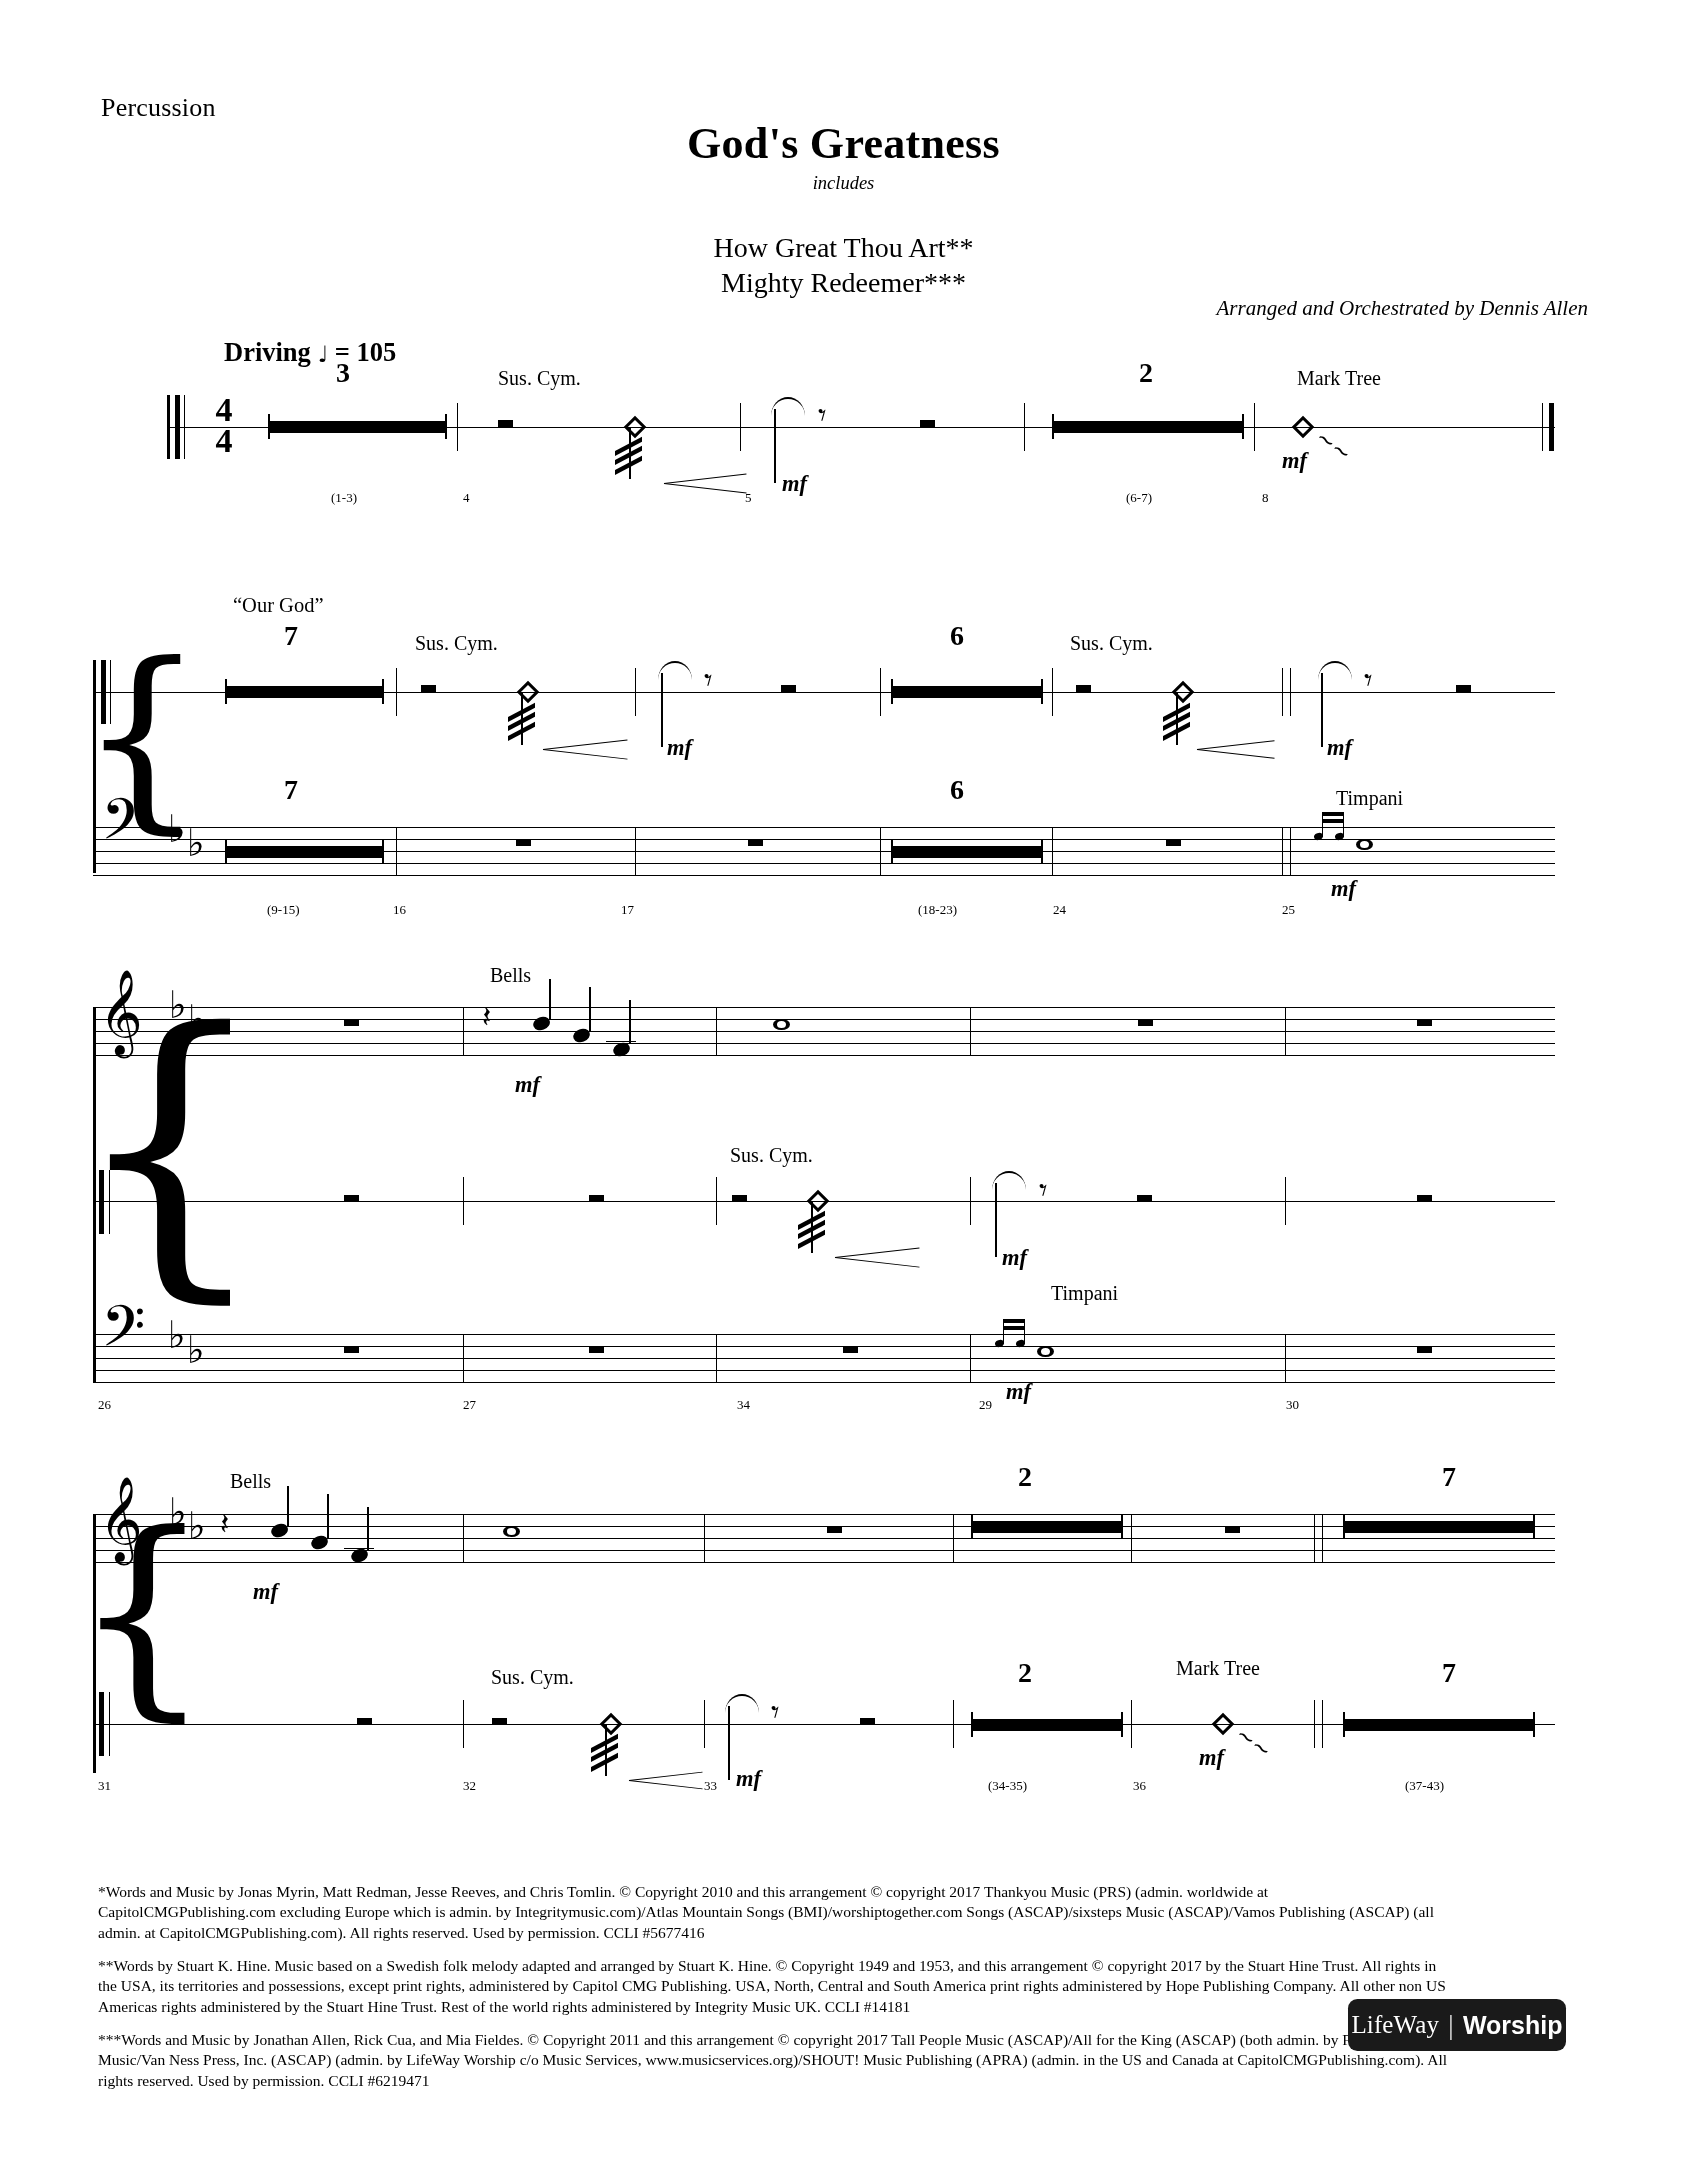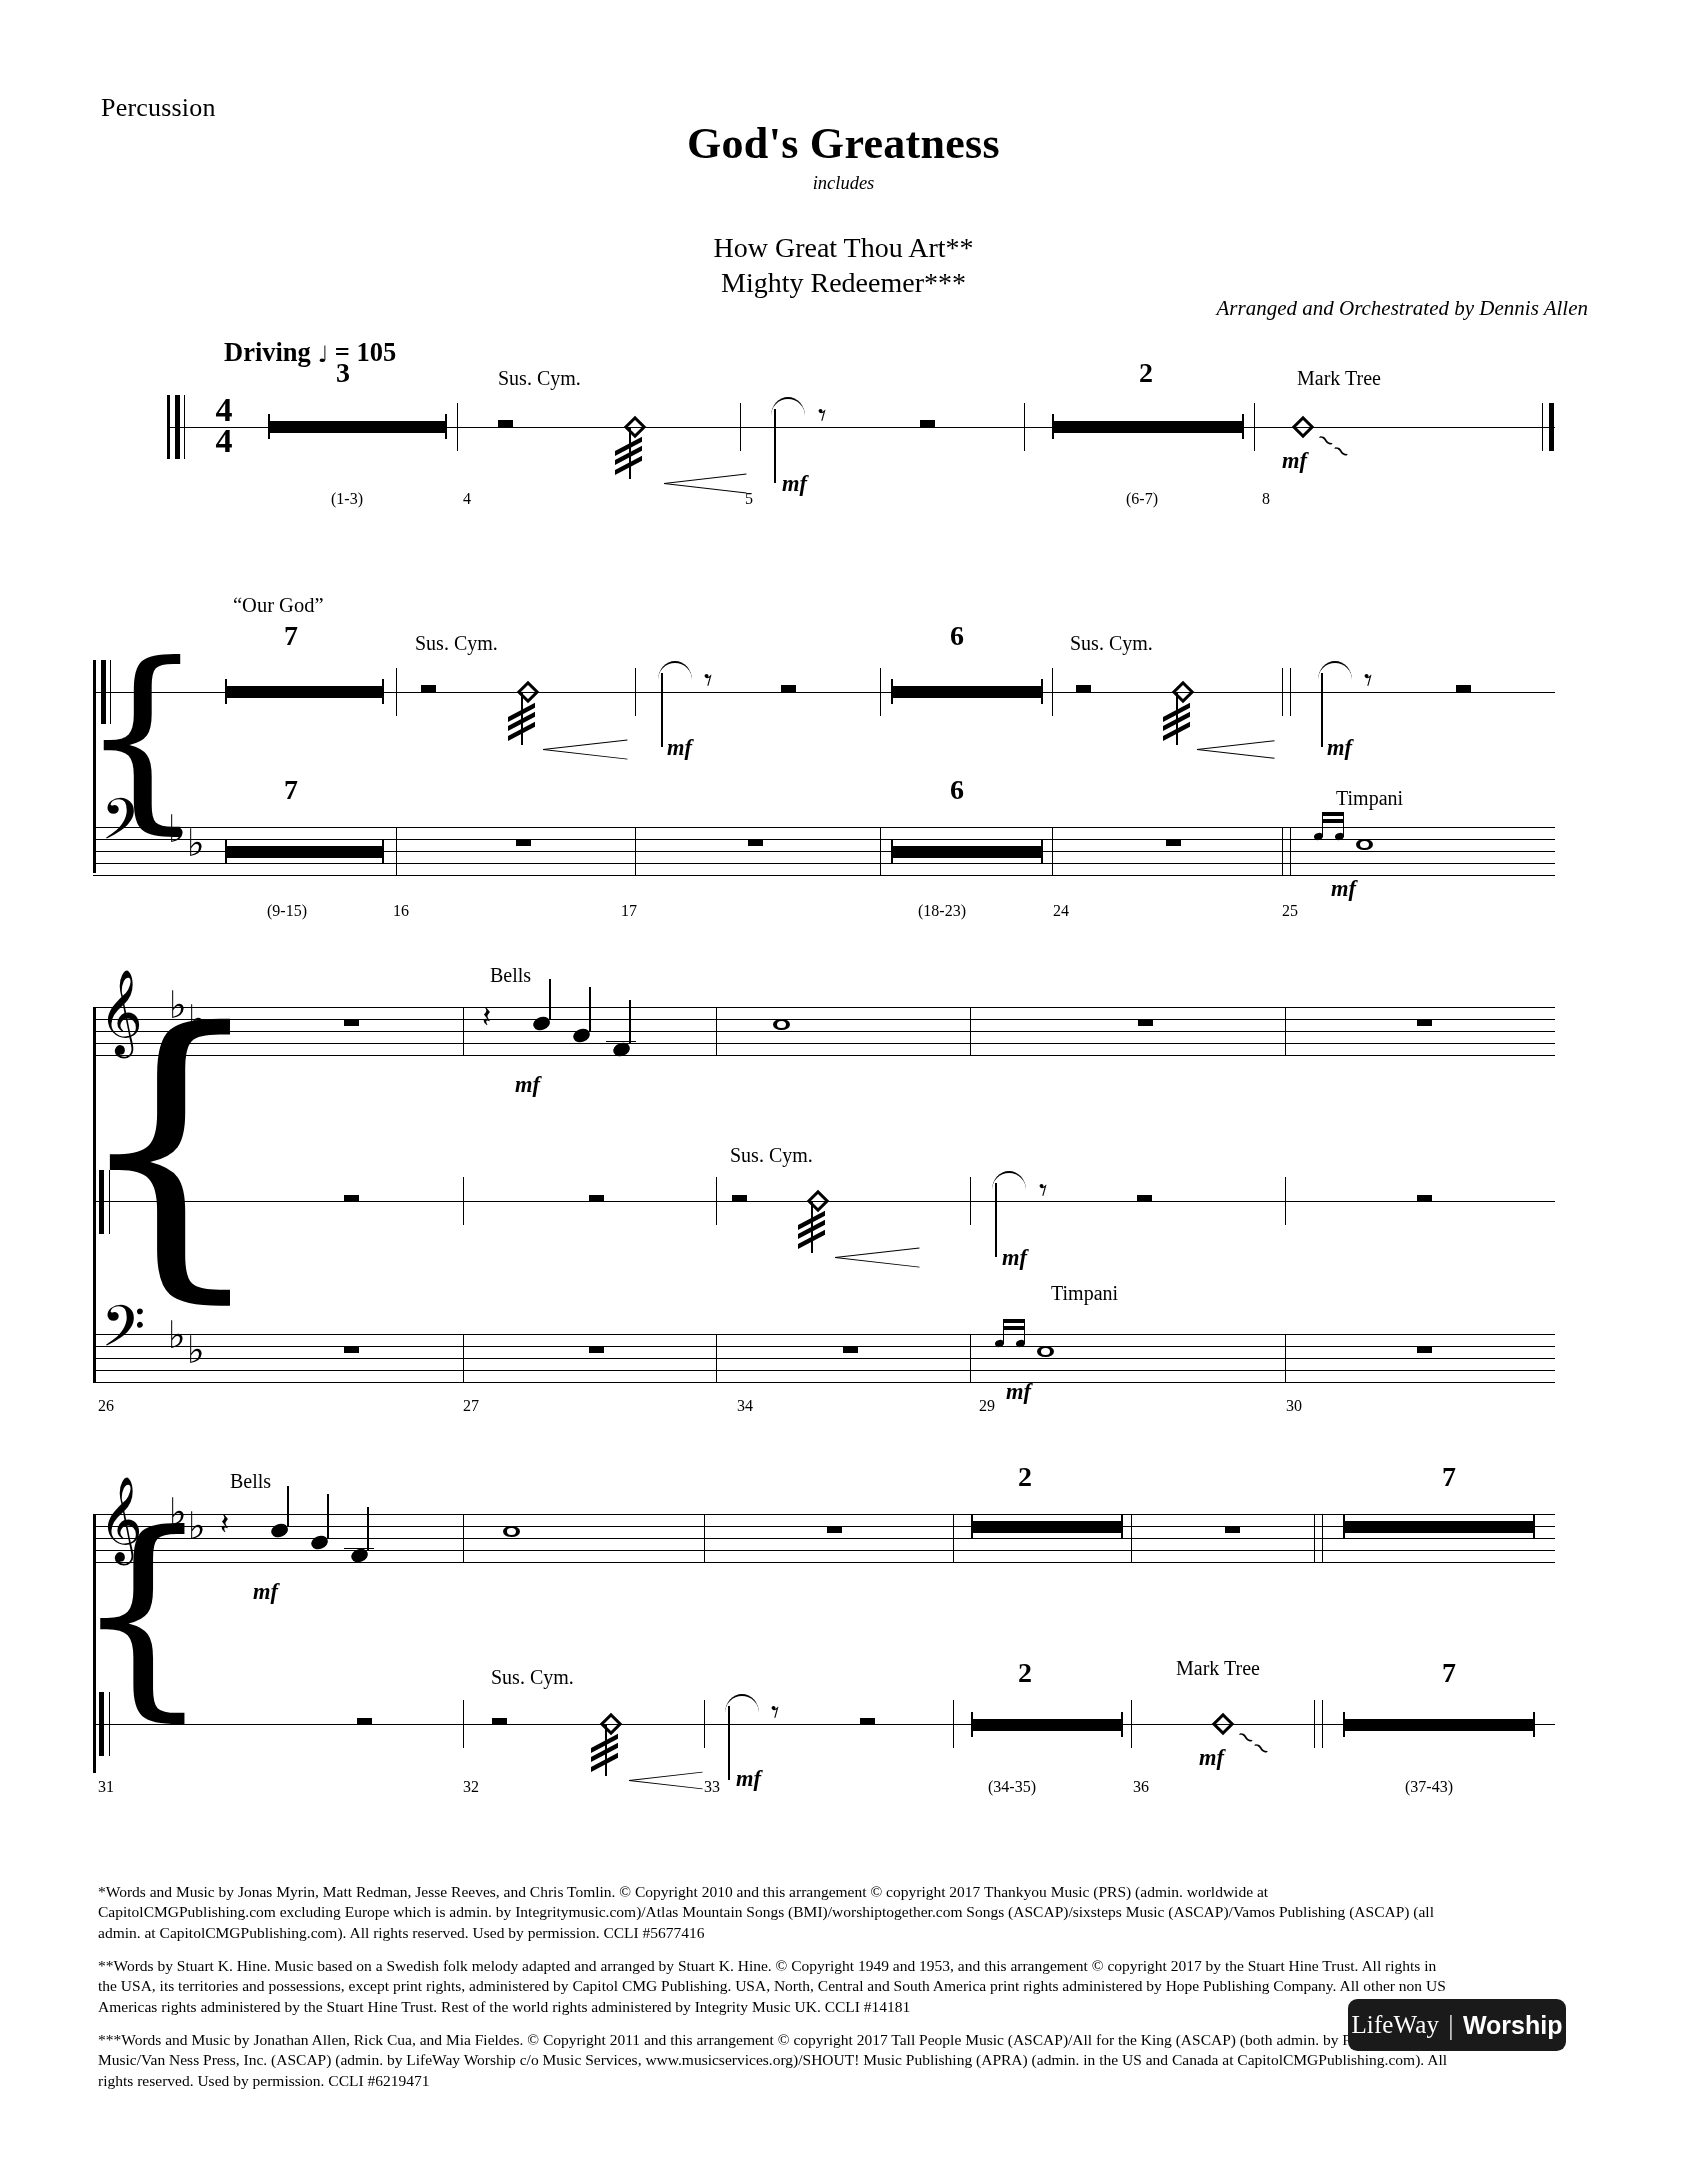--- a/index.html
+++ b/index.html
@@ -30,21 +30,21 @@
   .staff5, .staff1{position:absolute;}
   .sline{position:absolute;left:0;height:1.3px;background:#000;}
   .sline.one{height:1.3px;}
   .barline{position:absolute;width:1.3px;background:#000;}
   .barline.thick{width:4.6px;}
   .brace{position:absolute;font-family:"DejaVu Serif",serif;line-height:1;color:#000;}
   .sysbracket{position:absolute;width:2.6px;background:#000;}
 
   
   .lbl{position:absolute;font-size:20px;white-space:nowrap;}
-  .mnum{position:absolute;font-size:16px;white-space:nowrap;}
+  .mnum{position:absolute;font-size:13px;white-space:nowrap;}
   .dyn{position:absolute;font-style:italic;font-weight:bold;font-size:22.5px;font-family:"Liberation Serif",serif;}
   .mr-num{position:absolute;font-size:28px;font-weight:bold;font-family:"Liberation Serif",serif;}
   .songlabel{position:absolute;font-size:20.5px;}
 
   
   .mmrest{position:absolute;}
   .mmrest .bar{position:absolute;left:0;right:0;top:6.6px;height:12px;background:#000;}
   .mmrest .cap{position:absolute;width:2px;height:25px;background:#000;top:0;}
   .mmrest .cap.l{left:0;}
   .mmrest .cap.r{right:0;}

